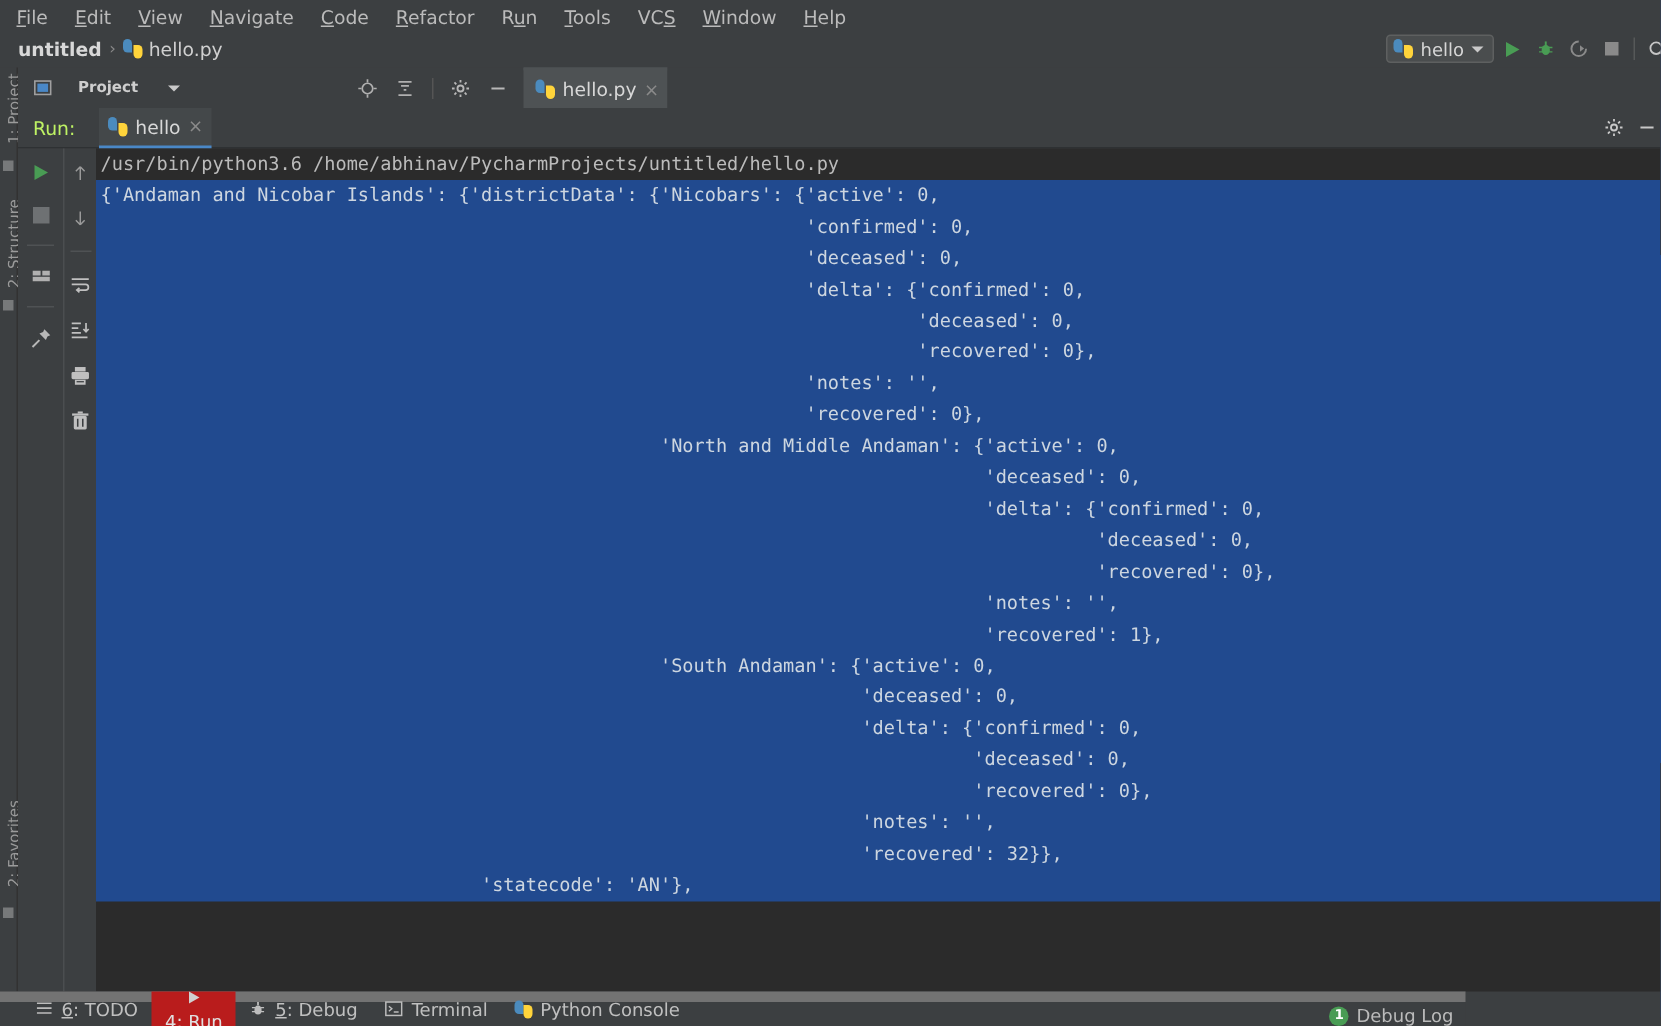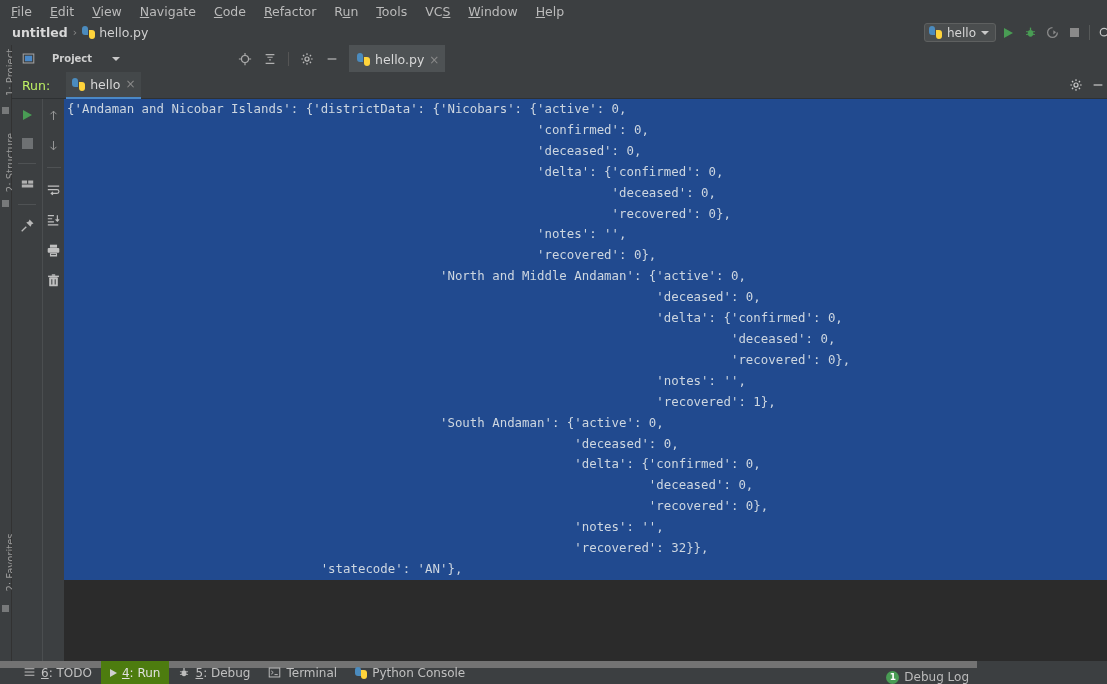--- a/index.html
+++ b/index.html
@@ -136,21 +136,21 @@
   .statusbar {
     position: absolute; bottom: 0; left: 0; width: 977px; height: 23px;
     background: #3c3f41; border-top: 7px solid #737373;
     display: flex; align-items: flex-end;
   }
   .sb-item {
     display: flex; align-items: center; gap: 5px;
     height: 23px; padding: 0 9px; font-size: 12px; color: #c0c0c0;
     white-space: nowrap;
   }
-  .sb-item.active { background: #4d7c0f; color: #e0e0e0; }
+  .sb-item.active { background: #b91c1c; color: #e0e0e0; flex-direction: column; }
   .sb-item .mn { text-decoration: underline; }
   .sb-right { margin-left: auto; display: flex; align-items: center; padding-right: 8px; }
   .badge {
     width: 13px; height: 13px; border-radius: 50%;
     background: #499c54; color: #fff; font-size: 9px;
     display: flex; align-items: center; justify-content: center;
     margin-right: 5px; font-weight: bold;
   }
 
   
@@ -364,20 +364,21 @@
         <rect x="3.4" y="4.6" width="9.2" height="9.6" rx="1" fill="#c0c0c0"></rect>
         <rect x="2.2" y="2.8" width="11.6" height="1.6" fill="#c0c0c0"></rect>
         <rect x="6.2" y="1.4" width="3.6" height="1.5" fill="#c0c0c0"></rect>
         <path d="M6.2 6.6v5.6M9.8 6.6v5.6" stroke="#3c3f41" stroke-width="1.1"></path>
       </svg>
     </span>
   </div>
 
   <div class="console">
     <div id="console-head">
+        <div class="con-line plain">/usr/bin/python3.6 /home/abhinav/PycharmProjects/untitled/hello.py</div>
       </div>
     <div class="sel-block" id="console-sel">
         <div class="con-line">{'Andaman and Nicobar Islands': {'districtData': {'Nicobars': {'active': 0,</div>
         <div class="con-line">                                                               'confirmed': 0,</div>
         <div class="con-line">                                                               'deceased': 0,</div>
         <div class="con-line">                                                               'delta': {'confirmed': 0,</div>
         <div class="con-line">                                                                         'deceased': 0,</div>
         <div class="con-line">                                                                         'recovered': 0},</div>
         <div class="con-line">                                                               'notes': '',</div>
         <div class="con-line">                                                               'recovered': 0},</div>

